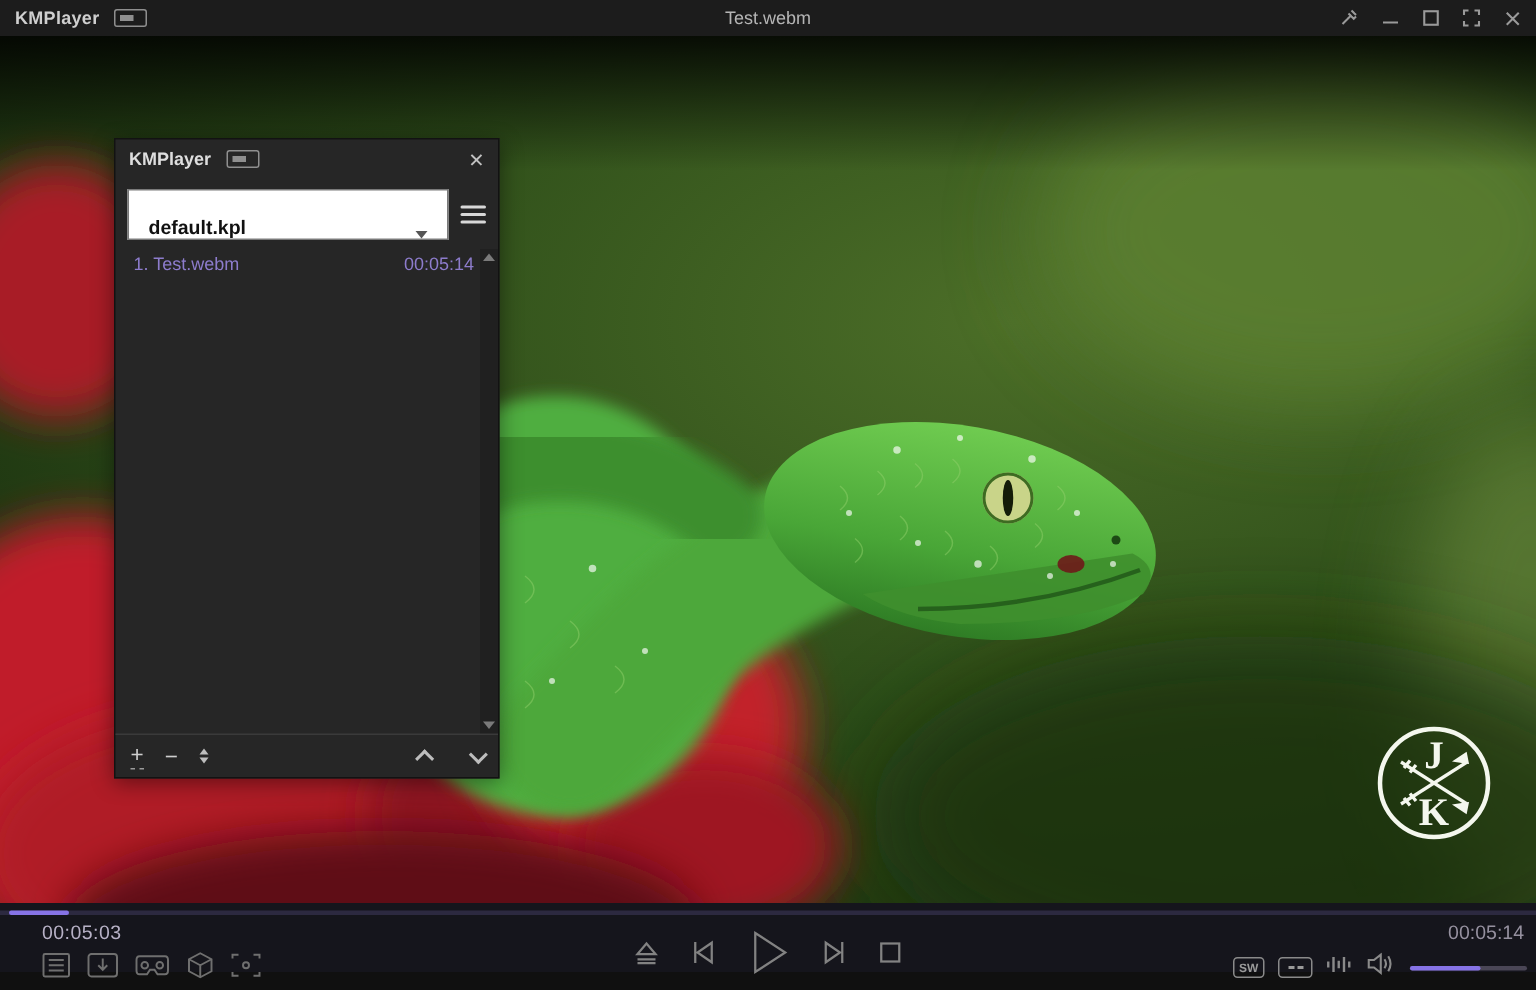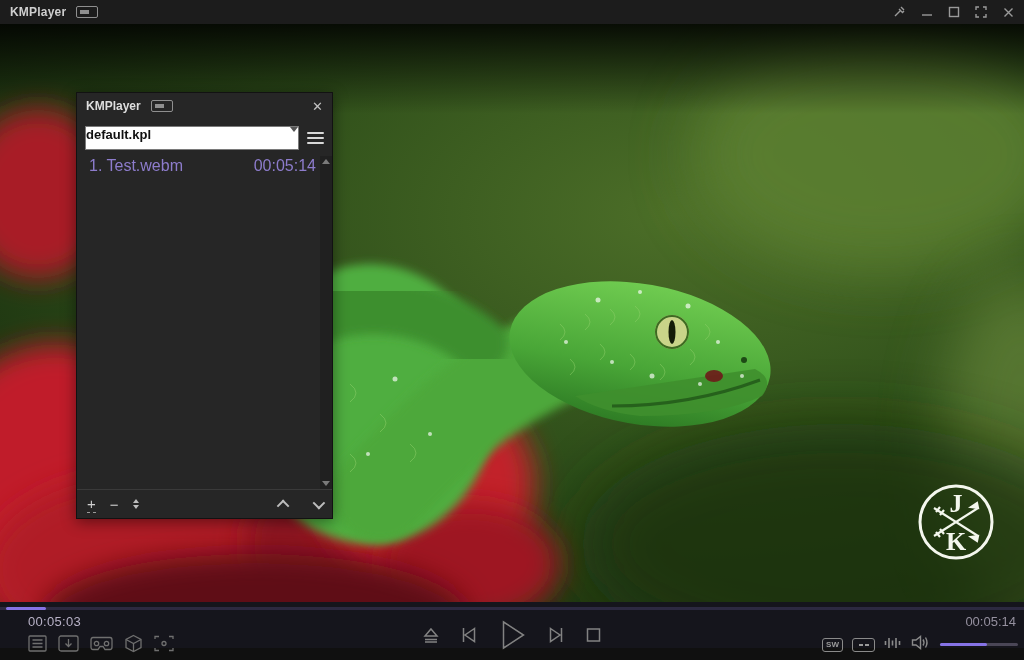--- a/index.html
+++ b/index.html
@@ -34,30 +34,30 @@
     font-weight:bold; }
 
   
   .playlist { position:absolute; left:76px; top:92px; width:257px; height:427px;
     background:#262626; border:1px solid #121212; z-index:20;
     box-shadow:0 3px 14px rgba(0,0,0,.45); display:flex; flex-direction:column; }
   .pl-header { height:26px; display:flex; align-items:center; padding:0 9px; gap:10px; }
   .pl-title { font-size:12px; font-weight:bold; color:#dedede; }
   .pl-close { margin-left:auto; color:#c2c2c2; font-size:13px; line-height:1; }
   .pl-dropdown-row { display:flex; align-items:center; padding:7px 8px 6px 8px; gap:8px; }
-  .pl-select { flex:1; height:24px; background:#ffffff; border:1px solid #7a7a7a;
-    display:flex; align-items:flex-start; padding:0 0; }
+  .pl-select { flex:1; height:34px; background:#ffffff; border:1px solid #7a7a7a;
+    display:flex; align-items:flex-end; padding:0 13px; }
   .pl-select-value { font-size:13px; font-weight:bold; color:#111; flex:1; }
   .pl-select-arrow { width:0; height:0; border-left:4px solid transparent;
     border-right:4px solid transparent; border-top:5px solid #555; }
   .hamburger { width:17px; display:flex; flex-direction:column; gap:3px; }
   .hamburger span { height:2px; background:#d8d8d8; border-radius:1px; }
   .pl-list { flex:1; position:relative; overflow:hidden; }
   .pl-item { display:flex; align-items:center; height:19px; padding:0 16px 0 12px;
-    font-size:16px; color:#8d7ccc; }
+    font-size:12px; color:#8d7ccc; }
   .pl-item-time { margin-left:auto; color:#8d7ccc; }
   .pl-scroll { position:absolute; right:0; top:0; bottom:0; width:12px; background:#202020;
     display:flex; flex-direction:column; justify-content:space-between; align-items:center;
     padding:3px 0; }
   .scroll-arrow { width:0; height:0; border-left:4px solid transparent;
     border-right:4px solid transparent; }
   .scroll-arrow.up { border-bottom:5px solid #7a7a7a; }
   .scroll-arrow.down { border-top:5px solid #7a7a7a; }
   .pl-toolbar { height:29px; border-top:1px solid #3a3a3a; display:flex; align-items:center;
     padding:0 10px; gap:14px; }
@@ -107,20 +107,21 @@
 </head>
 <body>
 
 <div id="app">
 
   <div class="titlebar">
     <div class="tb-left">
       <span class="tb-appname">KMPlayer</span>
       <span class="mini-icon"></span>
     </div>
+    <div class="tb-title">Test.webm</div>
     <div class="tb-right">
       <span class="tb-btn">
         <svg width="14" height="14" viewBox="0 0 14 14">
           <path d="M2 11 L6 7 M6 4 L10 8 M5 8 L8 5 M9 3 L11 5 M9 8 L11 6 M8 2 L10 4"></path>
         </svg>
       </span>
       <span class="tb-btn">
         <svg width="12" height="12" viewBox="0 0 12 12">
           <path d="M1 9 H11"></path>
         </svg>

